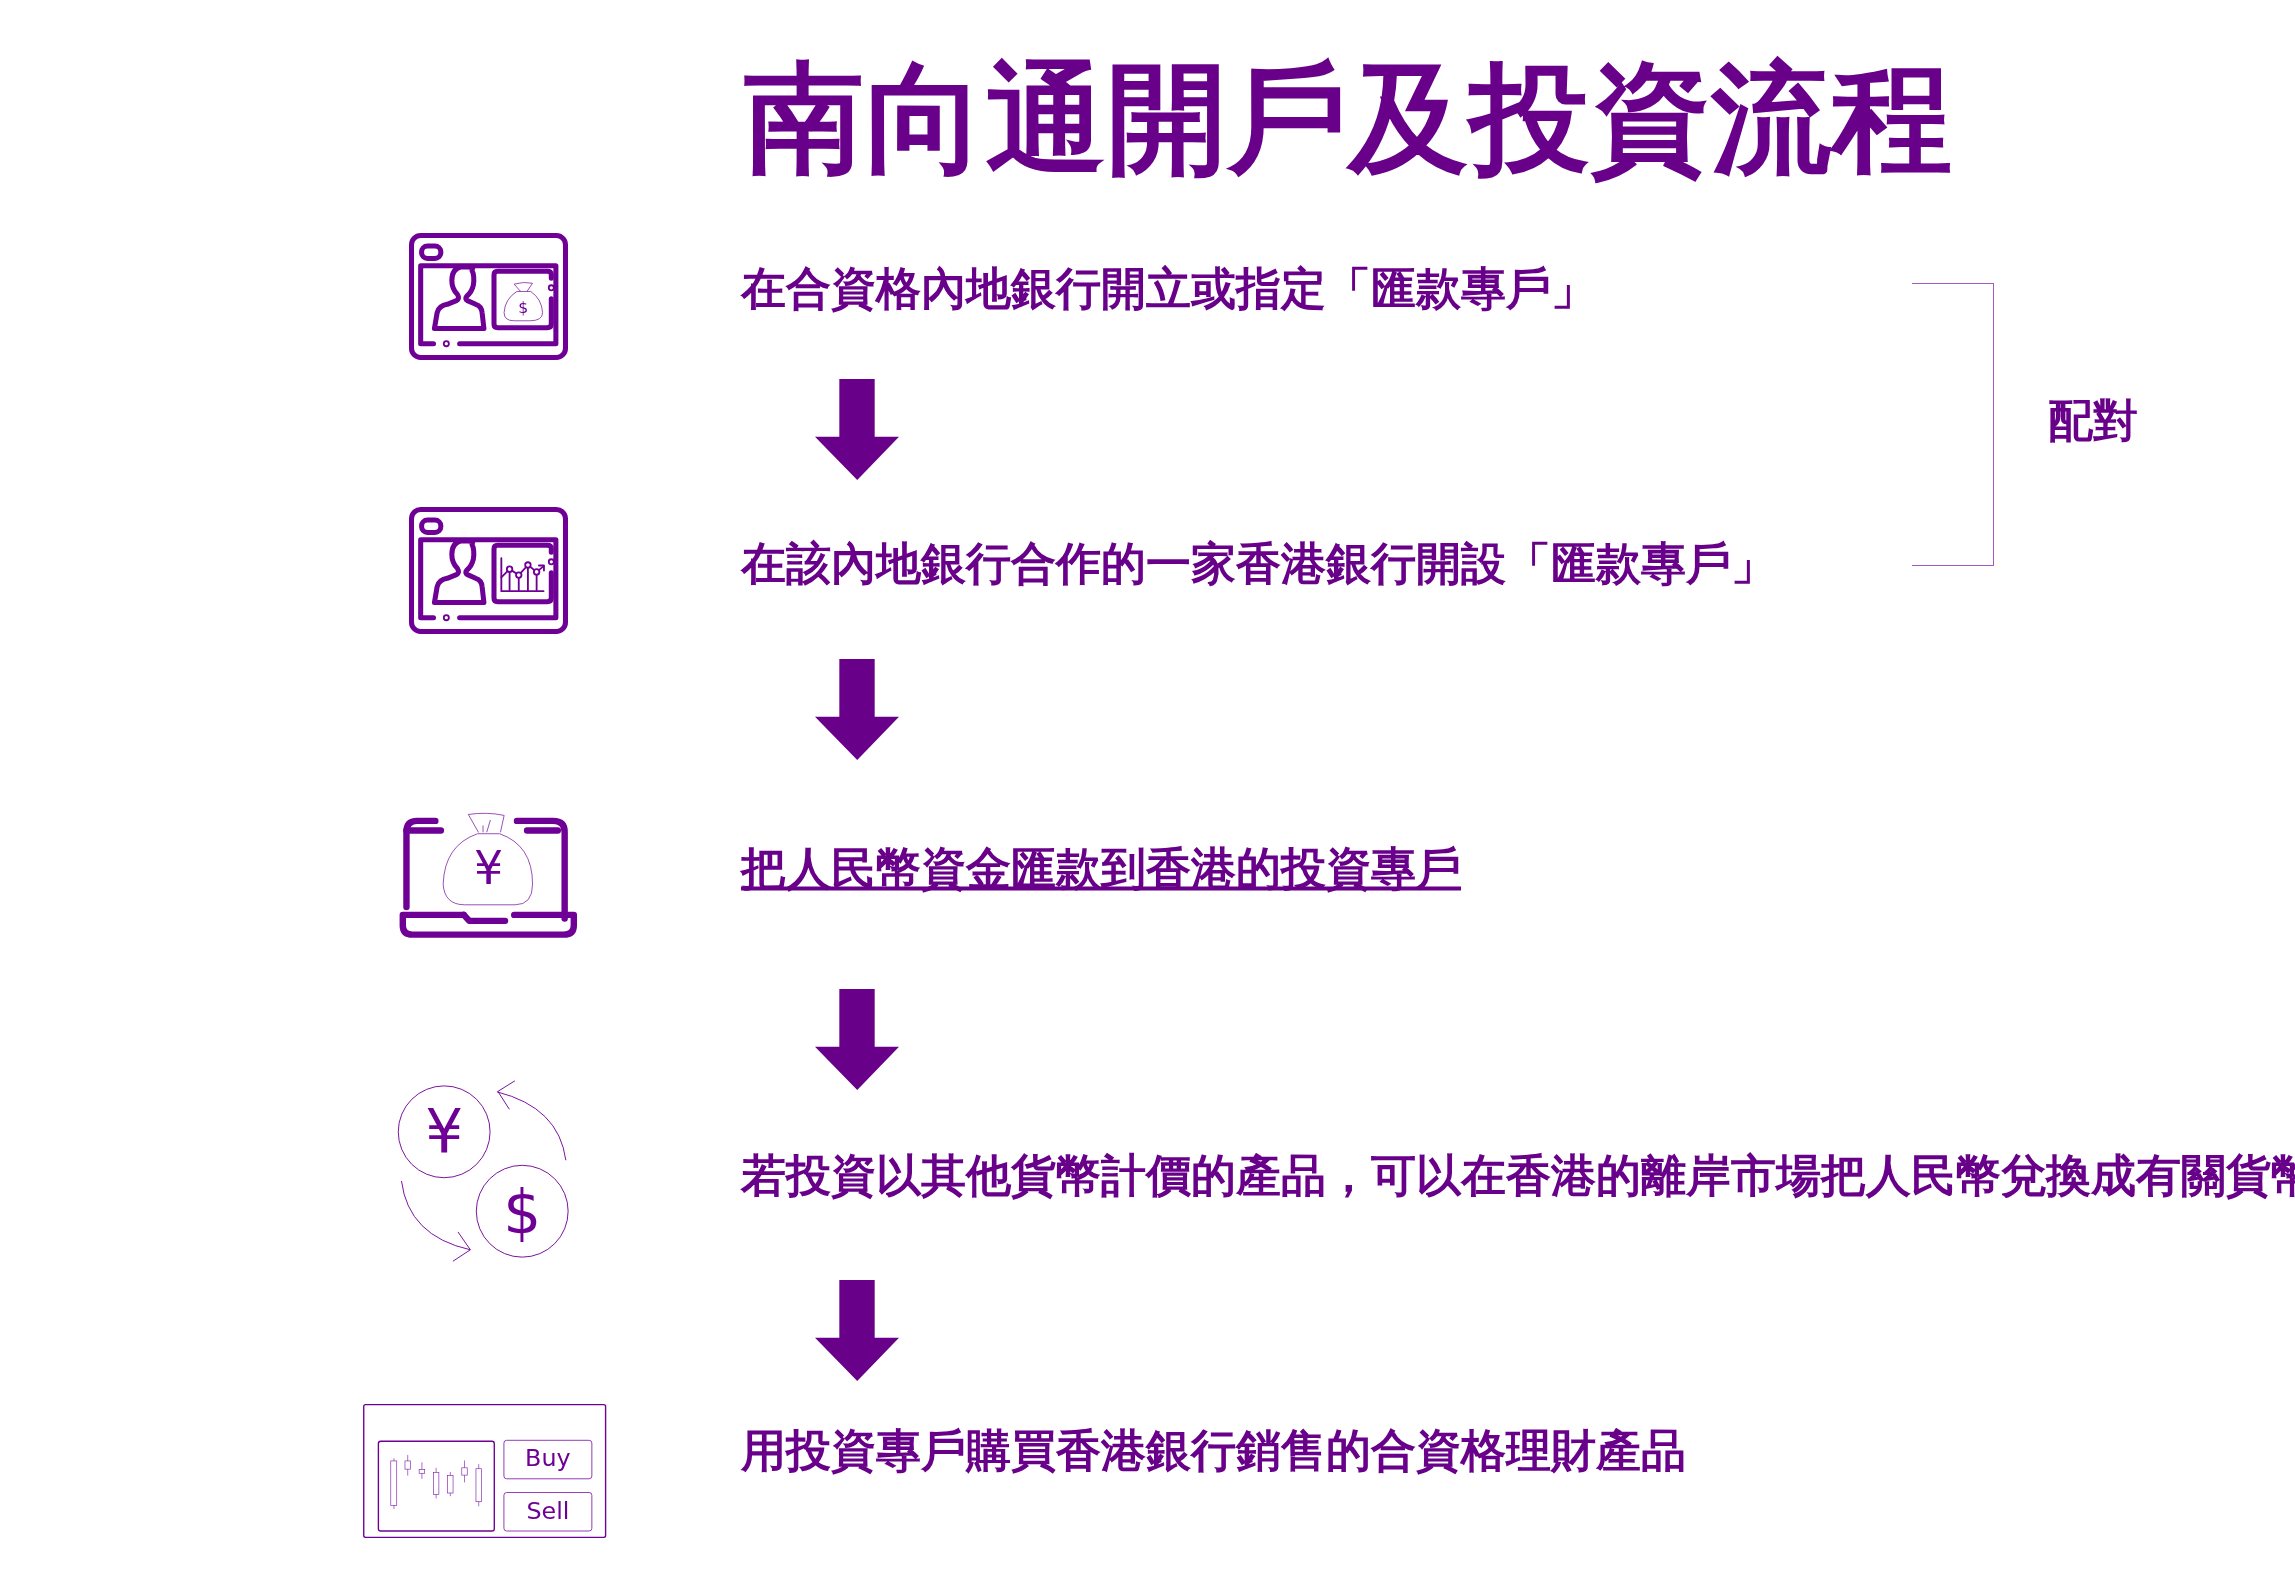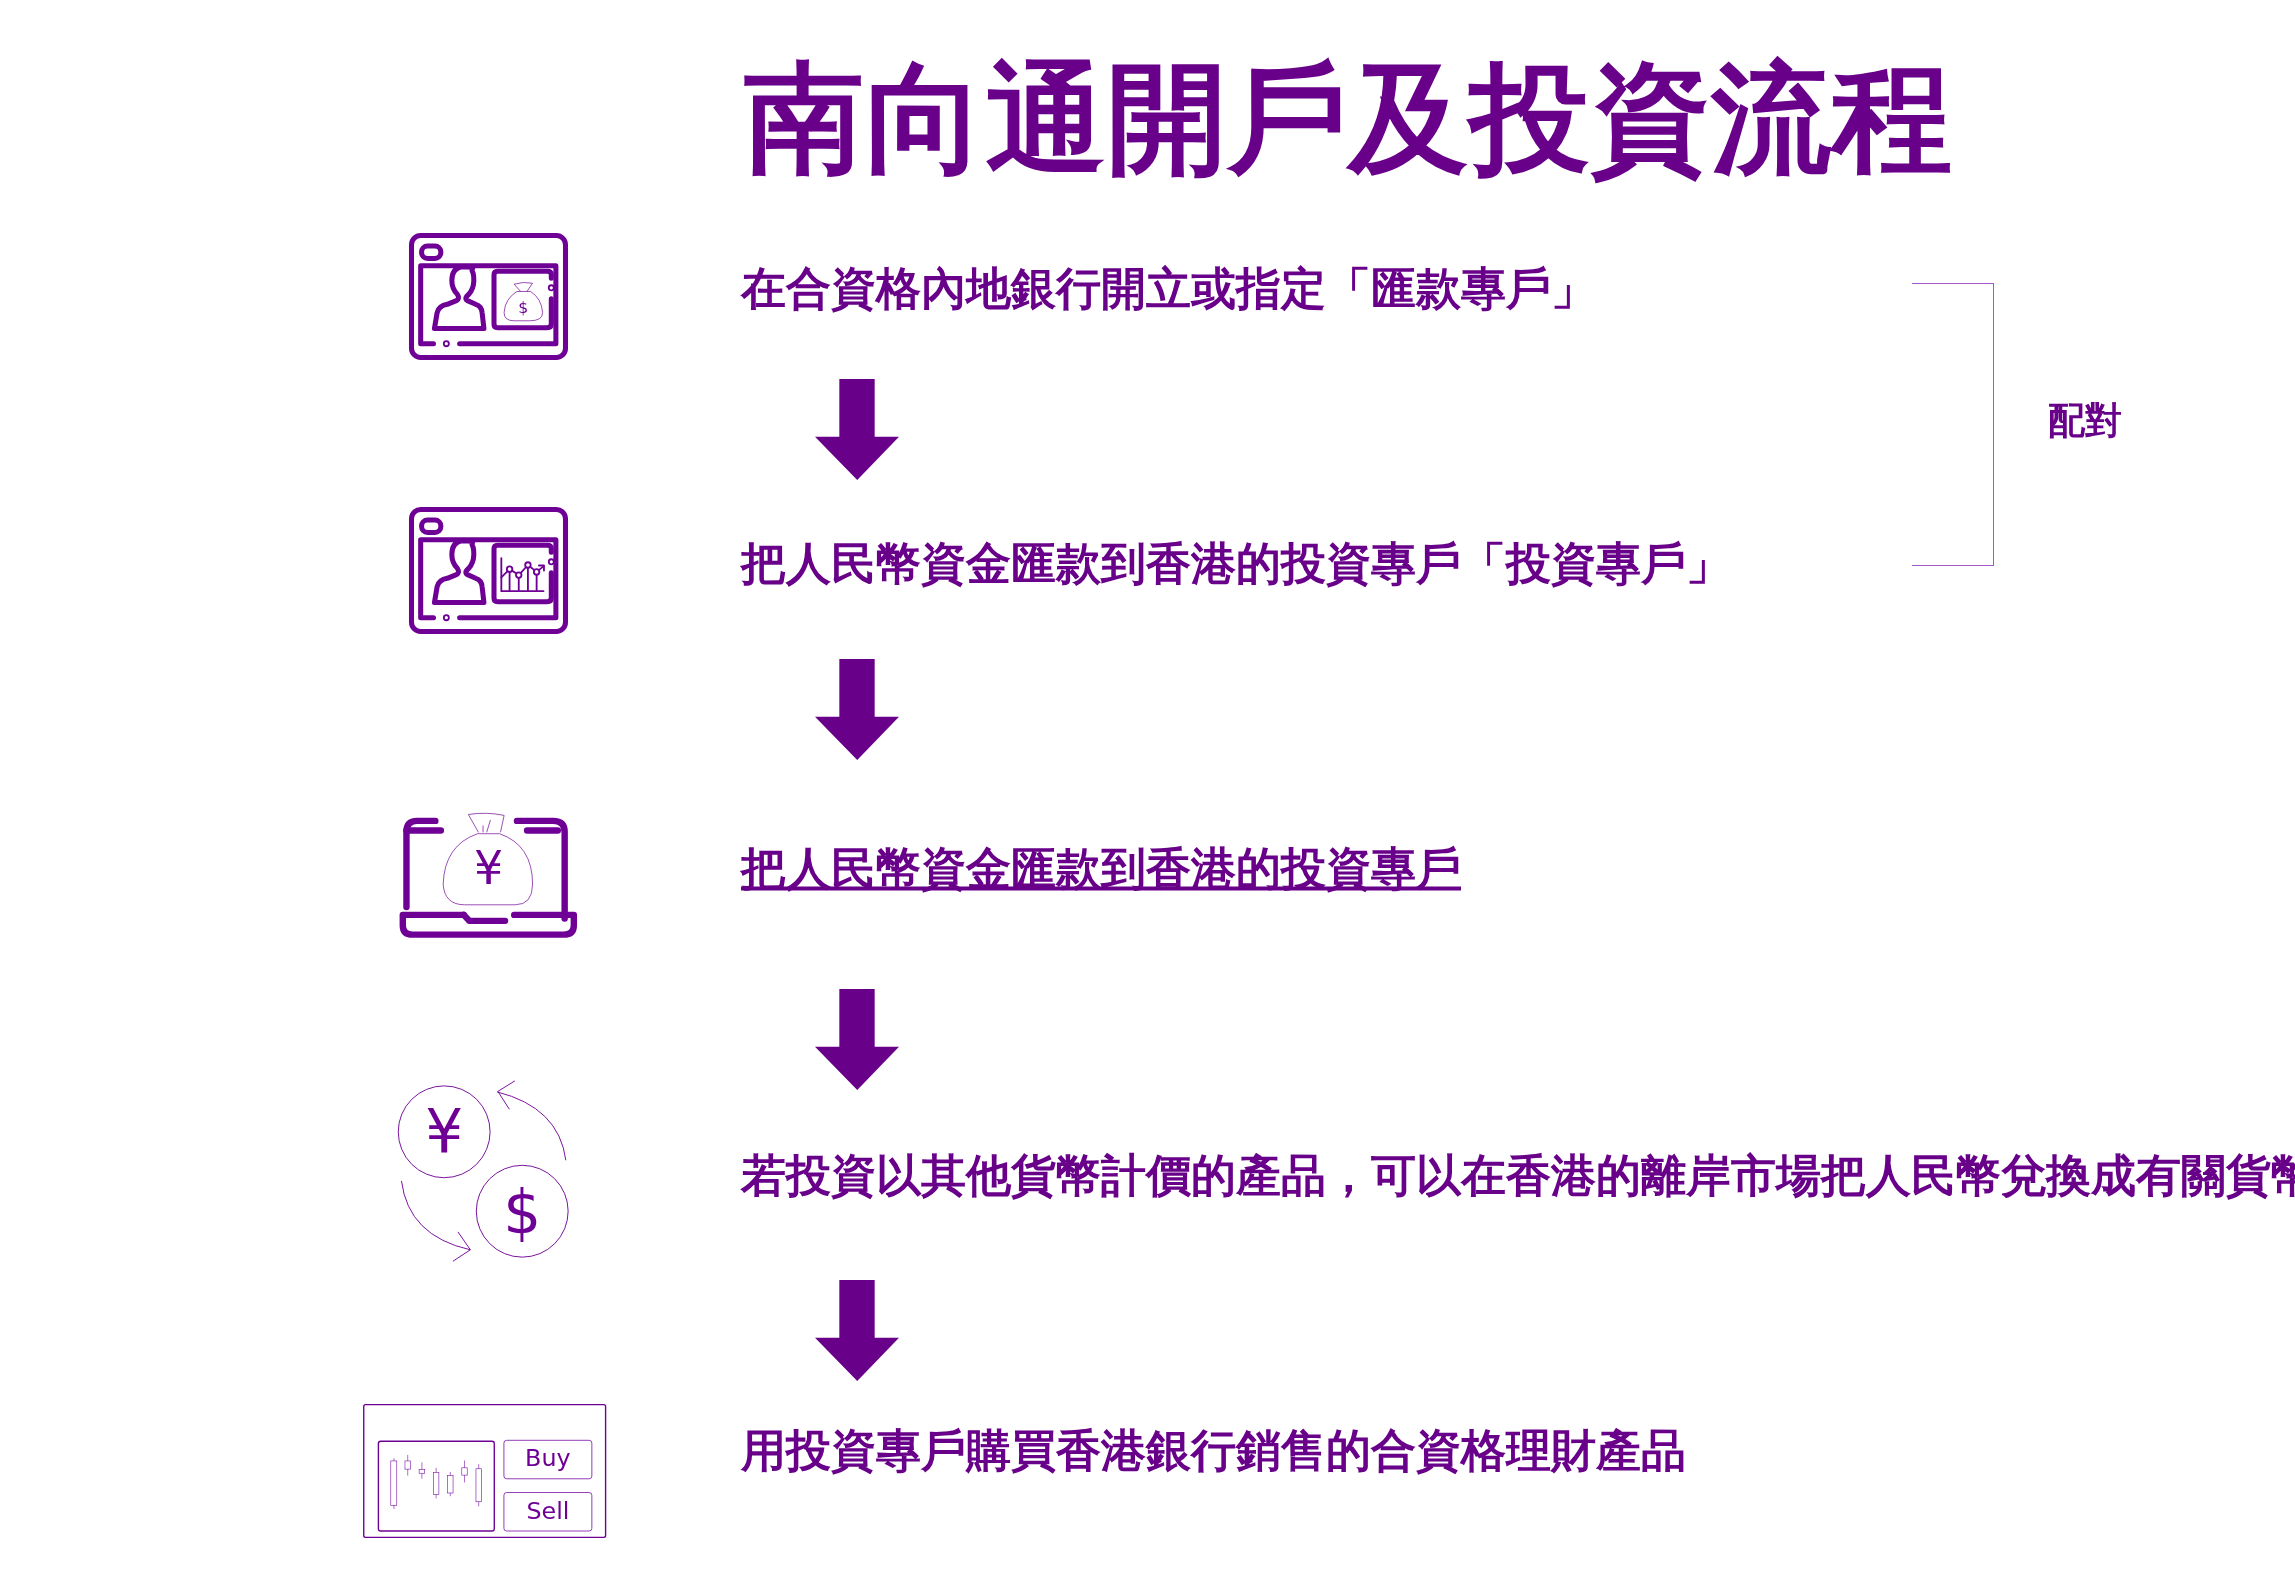--- a/index.html
+++ b/index.html
@@ -8,21 +8,21 @@
   .title { position:absolute; left:744px; top:44px; font-size:120px; font-weight:bold;
            line-height:1.25; letter-spacing:0.9px; white-space:nowrap; color:#680089;text-align:center; }
   .step-text { position:absolute; left:741px; font-size:45px; font-weight:bold;
                line-height:1; white-space:nowrap; color:#680089; transform:translateY(-50%); }
   .arrow { position:absolute; left:815px; width:84px; height:101px; }
   .icon { position:absolute; }
   .bracket { position:absolute; left:1912px; top:283px; width:82px; height:283px;
              border-top:1.8px solid #a35ac8; border-right:1.8px solid #a35ac8; border-bottom:1.8px solid #a35ac8;
              box-sizing:border-box; }
   .pair-label { position:absolute; left:2048px; top:421px; transform:translateY(-50%);
-                font-size:37px; font-weight:bold; color:#680089; white-space:nowrap; }
+                font-size:45px; font-weight:bold; color:#680089; white-space:nowrap; }
 </style>
 </head>
 <body>
 
 <div class="title">南向通開戶及投資流程</div>
 
 <svg class="icon" style="left:406px; top:230px;" width="165" height="133" viewBox="0 0 360 290">
   <g fill="none" stroke="#6f0095" stroke-width="11" stroke-linecap="round" stroke-linejoin="round">
     <rect x="12" y="12" width="336" height="266" rx="20"></rect>
     <rect x="34" y="35" width="42" height="27" rx="13"></rect>
@@ -63,21 +63,21 @@
     <path d="M208 160 L226 142 L246 155 L266 133 L285 148 L300 136"></path>
     <path d="M290 134 L301 134 L301 145"></path>
     <path d="M226 148 V188 M246 161 V188 M266 139 V188 M285 154 V188"></path>
     <circle cx="226" cy="142" r="6" fill="#fff"></circle>
     <circle cx="246" cy="155" r="6" fill="#fff"></circle>
     <circle cx="266" cy="133" r="6" fill="#fff"></circle>
     <circle cx="285" cy="148" r="6" fill="#fff"></circle>
   </g>
 </svg>
 
-<div class="step-text" style="top:563px;">把人民幣資金匯款到香港的投資專戶「投資專戶」</div>
+<div class="step-text" style="top:563px;">在該內地銀行合作的一家香港銀行開設「匯款專戶」</div>
 
 <svg class="arrow" style="top:659px;" viewBox="0 0 183 220">
   <polygon points="53,0 130,0 130,126 183,126 92,220 0,126 53,126" fill="#680089"></polygon>
 </svg>
 
 <svg class="icon" style="left:395px; top:806px;" width="188" height="138" viewBox="0 0 410 300">
   <g fill="none" stroke="#6f0095" stroke-width="14" stroke-linecap="round" stroke-linejoin="round">
     <path d="M88 32 H48 Q25 32 25 56 V220"></path>
     <path d="M25 53 H100"></path>
     <path d="M288 53 H355"></path>

